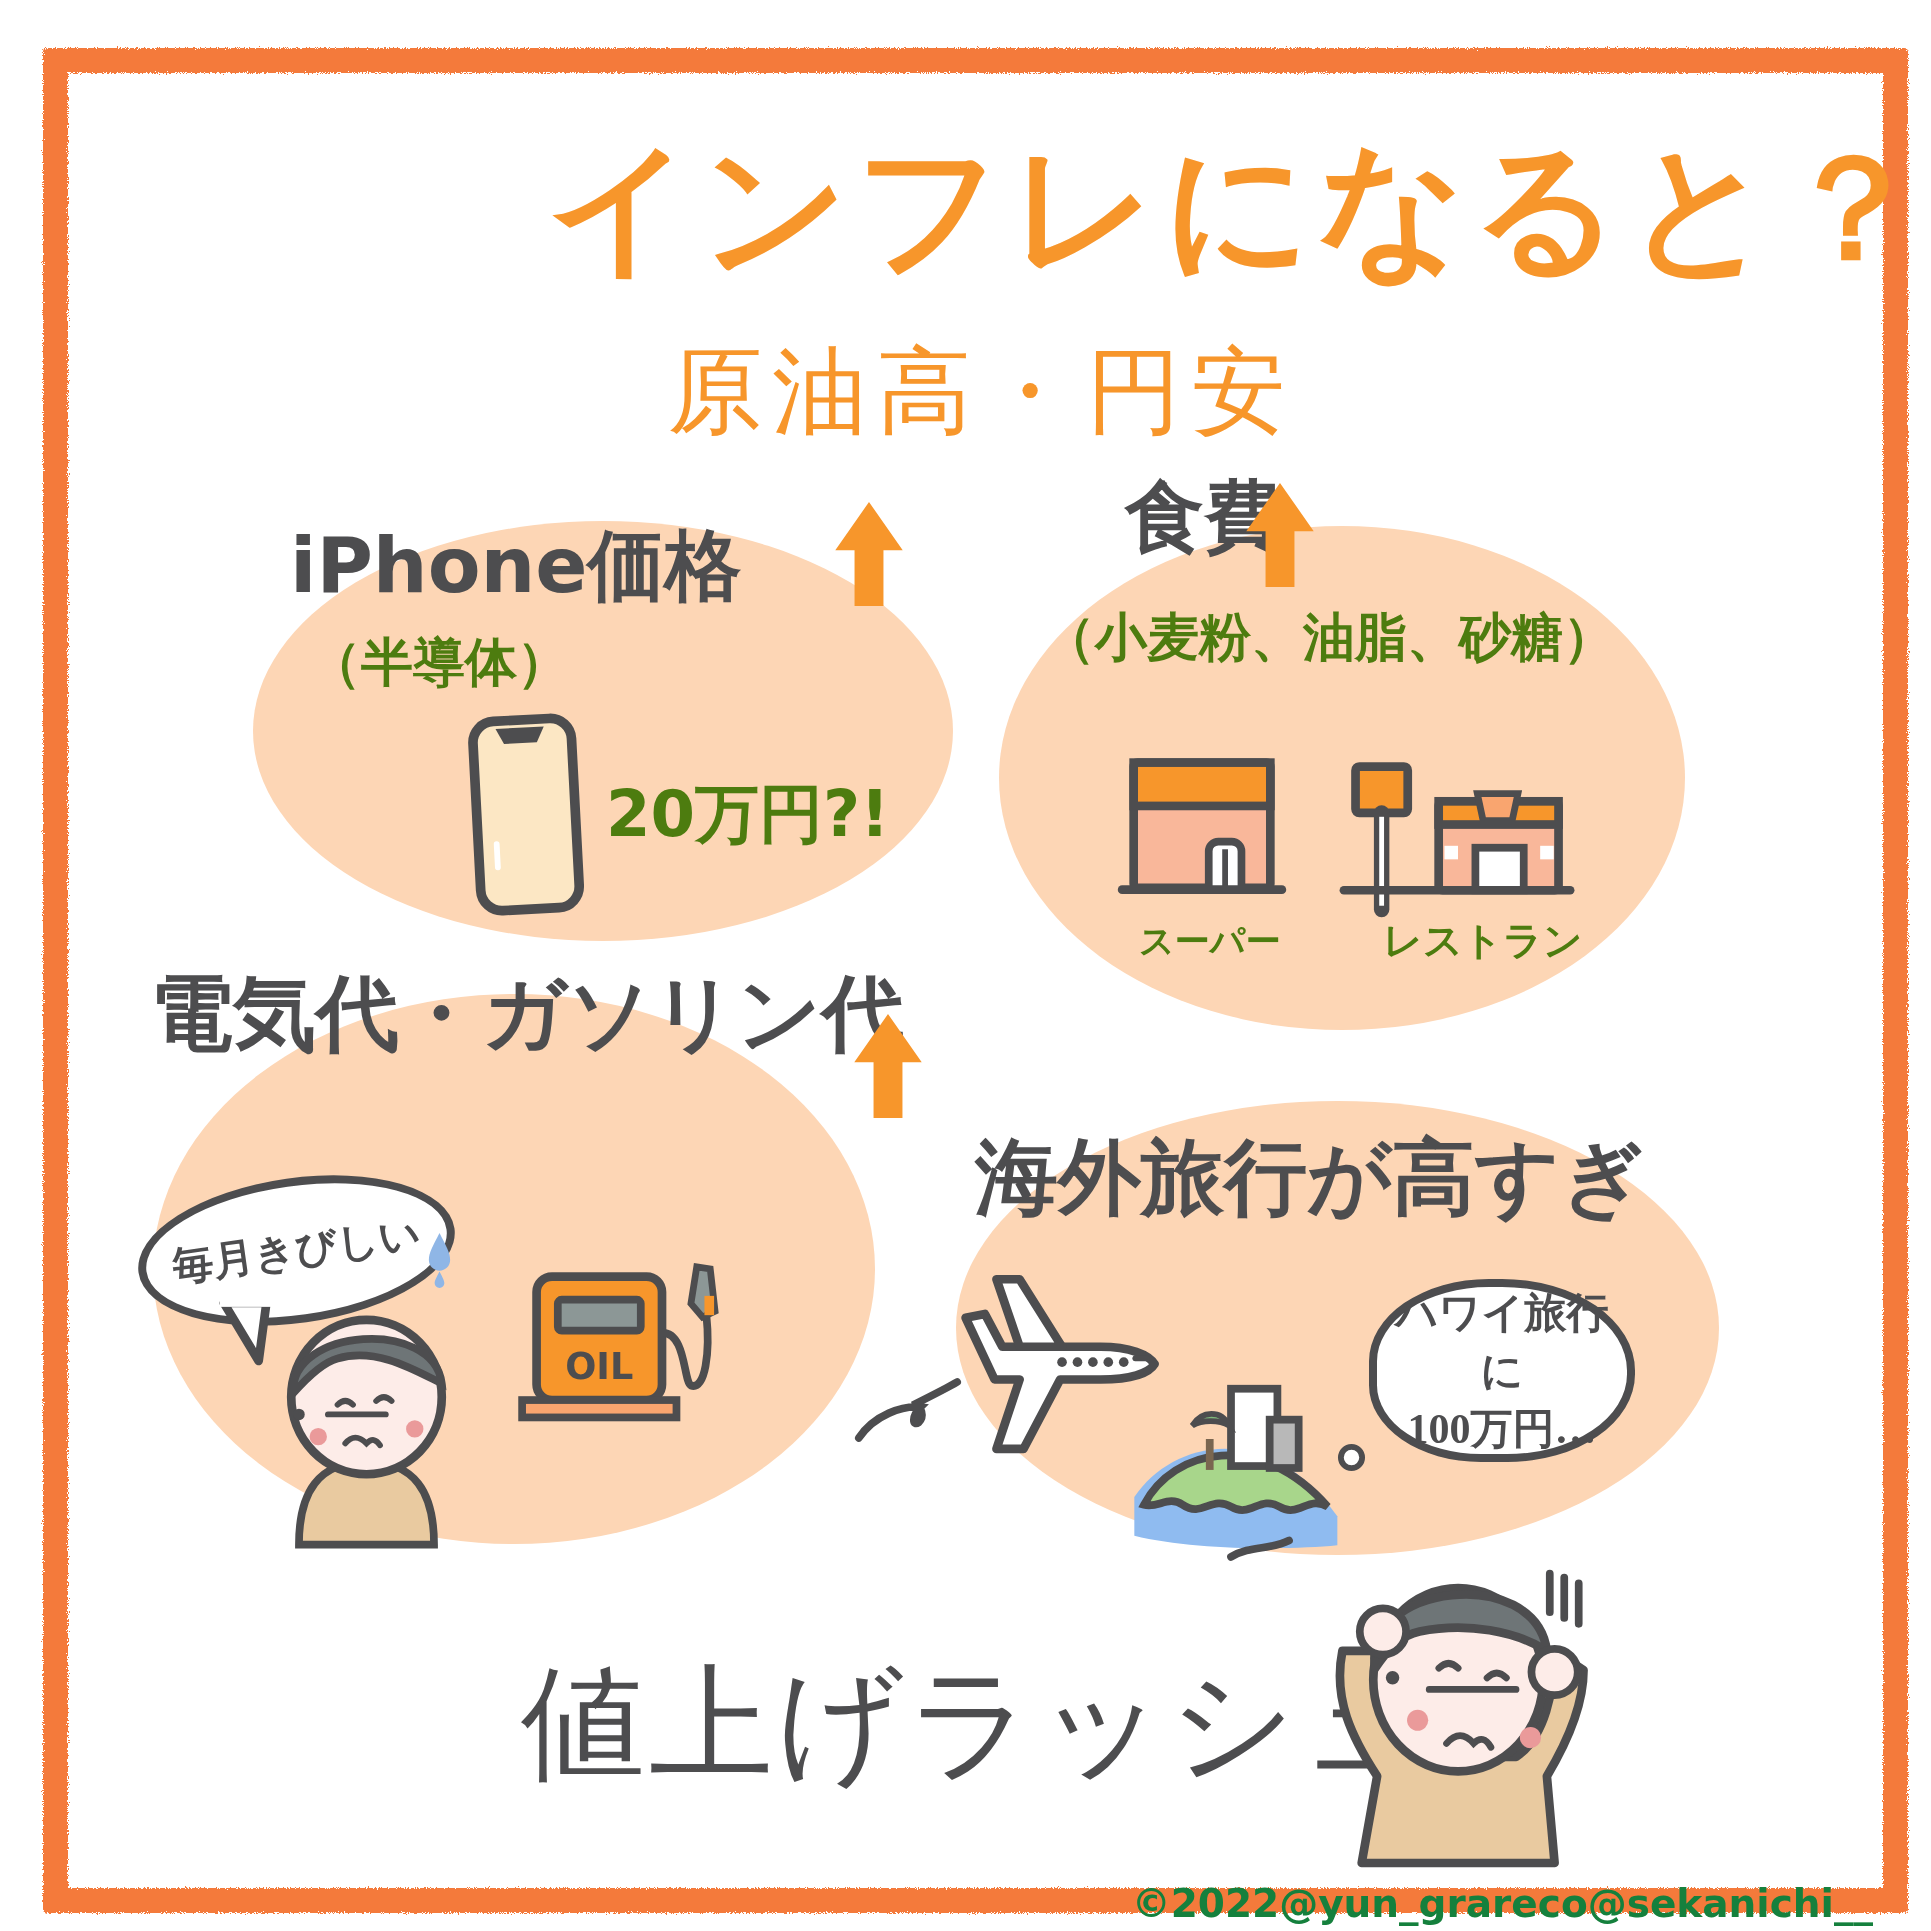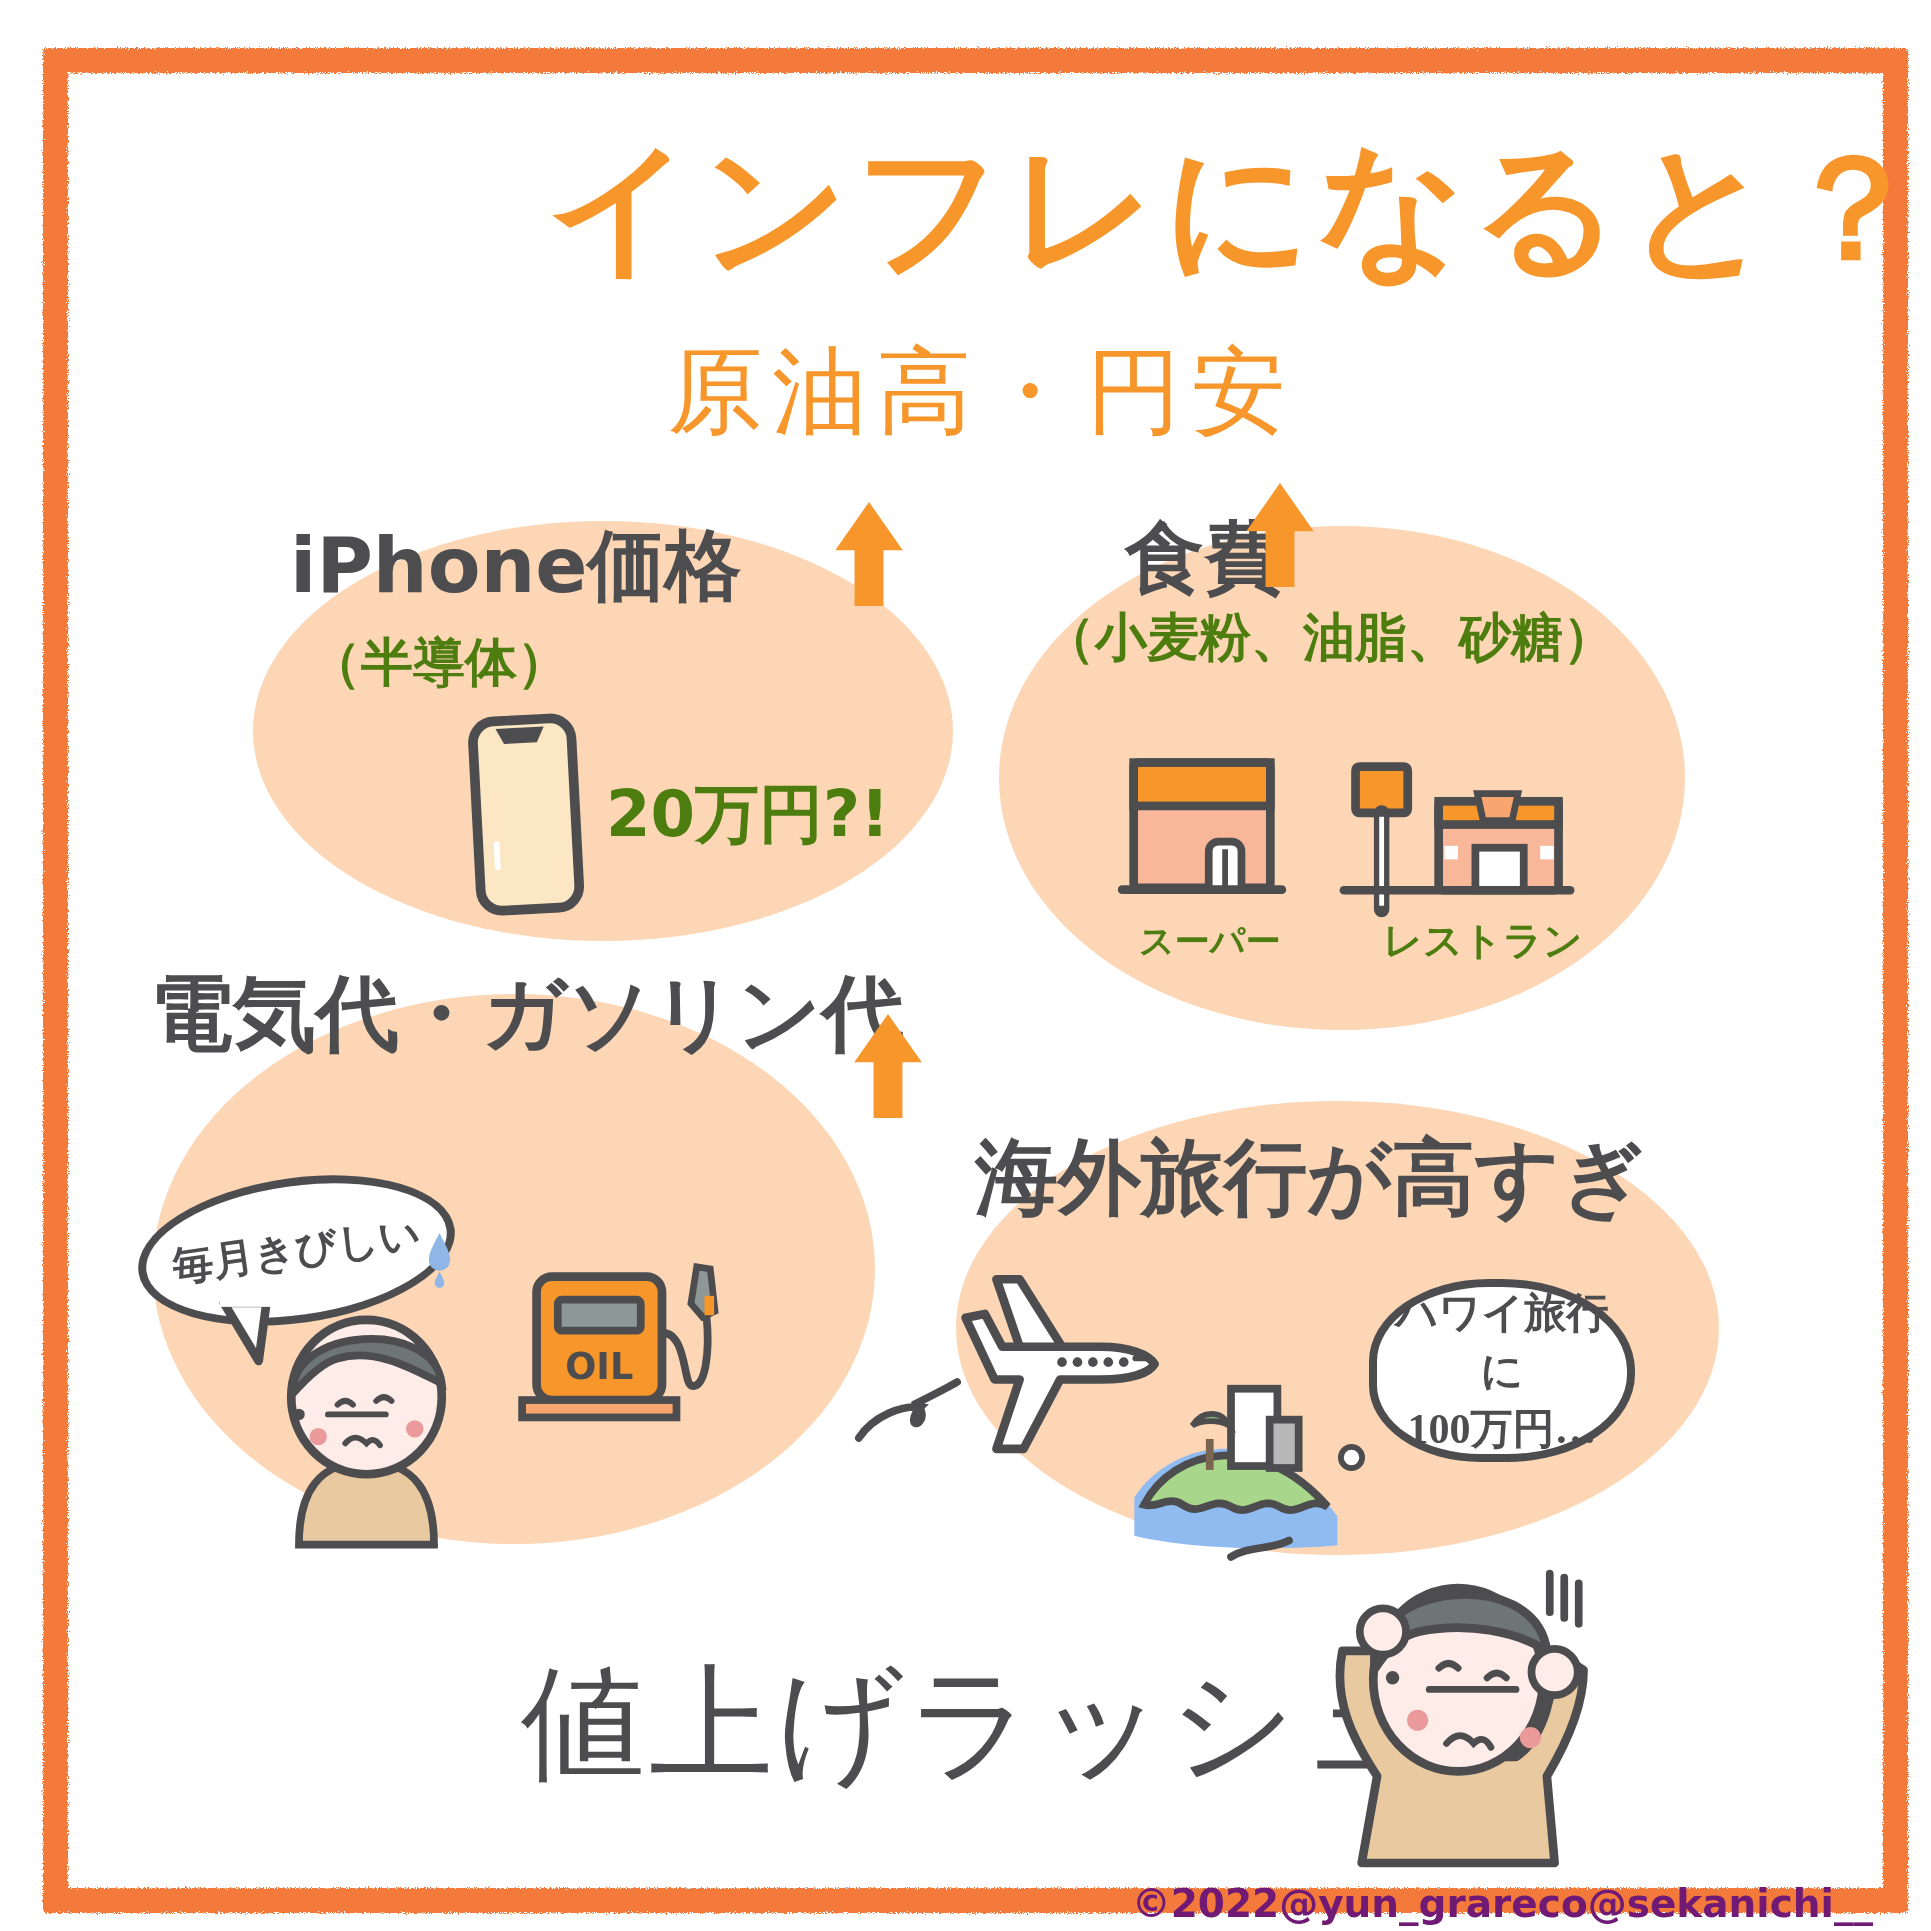--- a/index.html
+++ b/index.html
@@ -13,21 +13,21 @@
            font-size: 145px; line-height: 164px; color: #F7962B; letter-spacing: 5.8px; }
   .subtitle { left: 16px; width: 1931px; top: 333px; text-align: center; font-size: 95px;
               line-height: 116px; color: #F7962B; letter-spacing: 9.7px; }
   .ellipse { position: absolute; background: #FDD6B5; border-radius: 50%; }
   .heading { font-weight: 700; color: #4d4d4f; white-space: nowrap; }
   .arrow { position: absolute; width: 68px; height: 106px; }
   .sub { color: #4d7c0f; white-space: nowrap; font-weight: 700; }
   .bubble { position: absolute; background: #fff; border: 8.7px solid #4d4d4f; border-radius: 50%;
             display: flex; align-items: center; justify-content: center; text-align: center;
             font-weight: 700; color: #4d4d4f; box-sizing: border-box; }
-  .credit { right: 58px; top: 1881px; font-size: 39px; color: #701a75; font-weight: 700; }
+  .credit { right: 58px; top: 1881px; font-size: 39px; color: #15803d; font-weight: 700; }
   svg { overflow: visible; }
 </style>
 </head>
 <body>
 
 <svg width="0" height="0" style="position:absolute">
   <defs>
     <filter id="crayon">
       <feTurbulence type="fractalNoise" baseFrequency="0.9" numOctaves="2" result="n"></feTurbulence>
       <feDisplacementMap in="SourceGraphic" in2="n" scale="6"></feDisplacementMap>
@@ -47,21 +47,21 @@
 </svg>
 <div class="abs sub" style="left:309px; top:628px; font-size:52px; line-height:68px;">（半導体）</div>
 <svg class="abs" style="left:471px; top:714px;" width="116" height="203" viewBox="0 0 120 210">
   <rect x="6" y="6" width="102" height="196" rx="22" fill="#FCE7C4" stroke="#4d4d4f" stroke-width="10" transform="rotate(-3 57 104)"></rect>
   <path d="M30 14 L38 30 L72 30 L80 14 Z" fill="#4d4d4f" transform="rotate(-3 57 104)"></path>
   <rect x="22" y="130" width="6" height="30" rx="3" fill="#fff" transform="rotate(-3 57 104)"></rect>
 </svg>
 <div class="abs sub" style="left:606px; top:780px; font-size:64px; line-height:68px;">20万円?!</div>
 
 <div class="ellipse" style="left:999px; top:526px; width:686px; height:504px;"></div>
-<div class="abs heading" style="left:1125px; top:510px; font-size:79px; line-height:97px;">食費</div>
+<div class="abs heading" style="left:1125px; top:469px; font-size:79px; line-height:97px;">食費</div>
 <svg class="arrow" style="left:1246px; top:483px;" viewBox="0 0 70 110">
   <polygon points="35,0 70,50 50,50 50,108 20,108 20,50 0,50" fill="#F7962B"></polygon>
 </svg>
 <div class="abs sub" style="left:1043px; top:603px; font-size:52px; line-height:68px;">（小麦粉、油脂、砂糖）</div>
 <svg class="abs" style="left:1120px; top:753px;" width="164" height="154" viewBox="0 0 170 160">
   <rect x="14" y="10" width="142" height="130" rx="4" fill="#F9B79A" stroke="#4d4d4f" stroke-width="9"></rect>
   <rect x="14" y="10" width="142" height="45" fill="#F7962B" stroke="#4d4d4f" stroke-width="9"></rect>
   <path d="M92 140 V102 a10 10 0 0 1 10 -10 h14 a10 10 0 0 1 10 10 V140" fill="#fff" stroke="#4d4d4f" stroke-width="8"></path>
   <line x1="109" y1="100" x2="109" y2="140" stroke="#4d4d4f" stroke-width="6"></line>
   <line x1="2" y1="142" x2="168" y2="142" stroke="#4d4d4f" stroke-width="9" stroke-linecap="round"></line>

